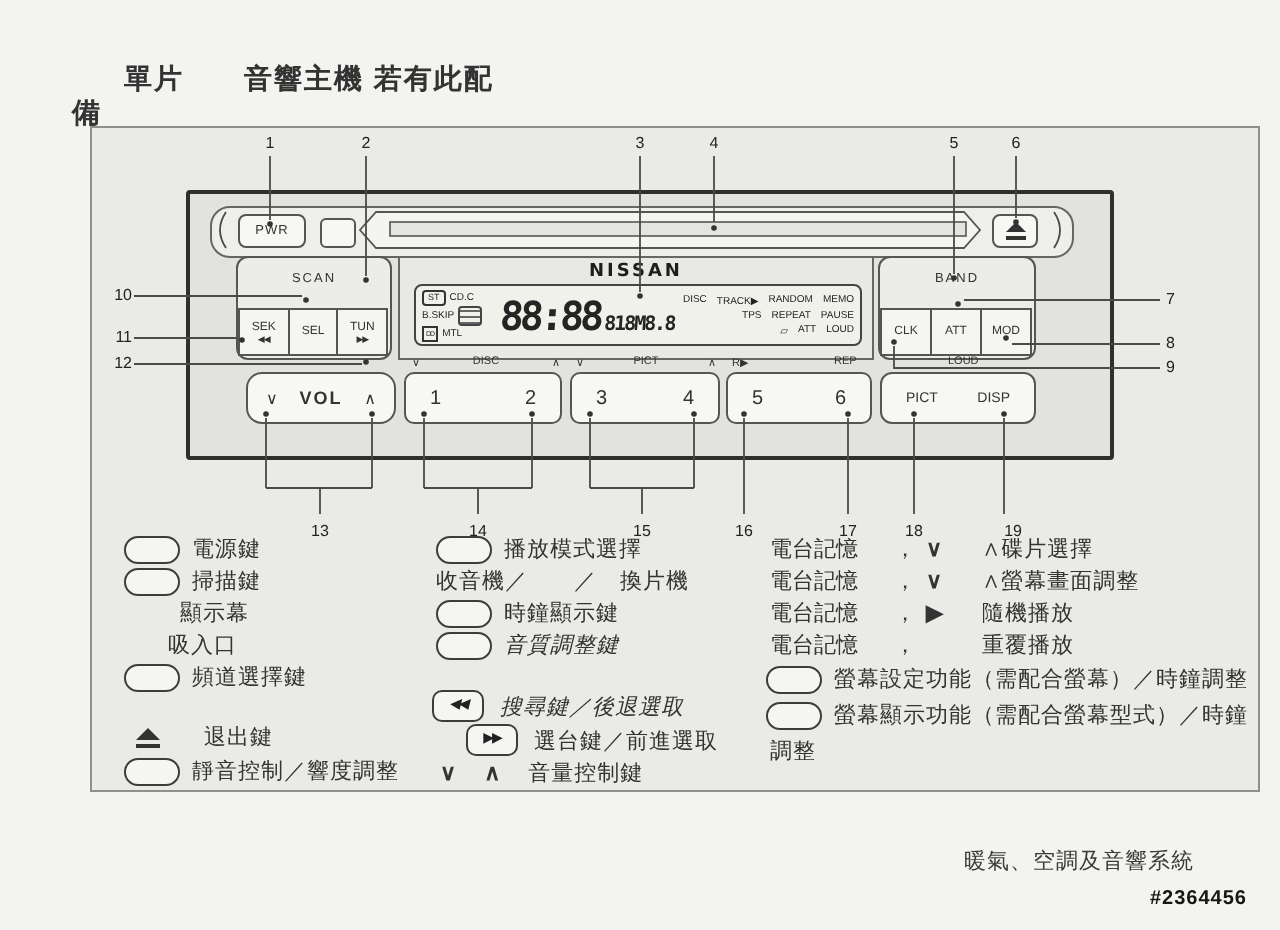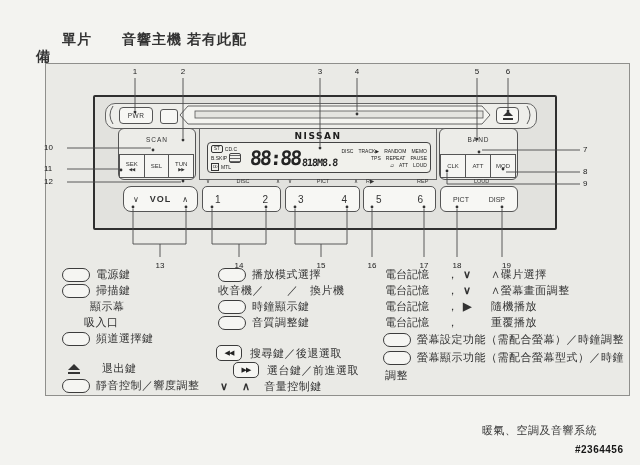--- a/index.html
+++ b/index.html
@@ -65,21 +65,21 @@
   .p56{left:363px;top:186px;width:73px;height:26px;}
   .pictdisp{left:440px;top:186px;width:78px;height:26px;justify-content:space-between;padding:0 12px;font-size:7px;border-radius:6px;}
 
   .mini{position:absolute;font-size:5.5px;color:#333;display:flex;justify-content:space-between;}
   .mini-disc{left:206px;top:178px;width:74px;}
   .mini-pict{left:288px;top:178px;width:70px;}
   .mini-one{position:absolute;font-size:5.5px;color:#333;}
 
   
   .num{position:absolute;font-size:8px;color:#222;width:18px;text-align:center;margin-left:-9px;}
-  .numL{position:absolute;font-size:8px;color:#222;width:22px;text-align:left;}
+  .numL{position:absolute;font-size:8px;color:#222;width:22px;text-align:right;}
   .numR{position:absolute;font-size:8px;color:#222;}
 
   
   .lg{position:absolute;display:flex;align-items:center;font-size:11px;color:#333;white-space:nowrap;}
   .lg-t{letter-spacing:0.5px;}
   .oval{display:inline-block;width:26px;height:12px;border:1.6px solid #3c3c3c;border-radius:7px;background:#f5f5f2;margin-right:6px;flex:none;}
   .sqr{display:inline-block;width:24px;height:14px;border:1.6px solid #3c3c3c;border-radius:5px;background:#f5f5f2;margin-right:8px;
        text-align:center;font-size:7px;line-height:14px;letter-spacing:-1px;color:#222;flex:none;}
   .ej{display:inline-flex;flex-direction:column;align-items:center;margin-right:22px;flex:none;}
   .ej-t{width:0;height:0;border-left:6px solid transparent;border-right:6px solid transparent;border-bottom:6px solid #333;}
@@ -275,25 +275,25 @@
     <span class="oval"></span>
     <span class="lg-t">播放模式選擇</span>
   </div>
   <div class="lg" style="left:218px;top:283px;">
     <span class="lg-t">收音機／　　／　換片機</span>
   </div>
   <div class="lg" style="left:218px;top:299px;">
     <span class="oval"></span>
     <span class="lg-t">時鐘顯示鍵</span>
   </div>
-  <div class="lg" style="left:218px;top:315px;">
+  <div class="lg" style="left:218px;top:315px;font-style:italic;">
     <span class="oval"></span>
     <span class="lg-t">音質調整鍵</span>
   </div>
-  <div class="lg" style="left:216px;top:345px;">
+  <div class="lg" style="left:216px;top:345px;font-style:italic;">
     <span class="sqr">◀◀</span>
     <span class="lg-t">搜尋鍵／後退選取</span>
   </div>
   <div class="lg" style="left:216px;top:362px;padding-left:17px;">
     <span class="sqr">▶▶</span>
     <span class="lg-t">選台鍵／前進選取</span>
   </div>
   <div class="lg" style="left:220px;top:379px;">
     <span class="chev">∨</span>
     <span class="chev">∧</span>

